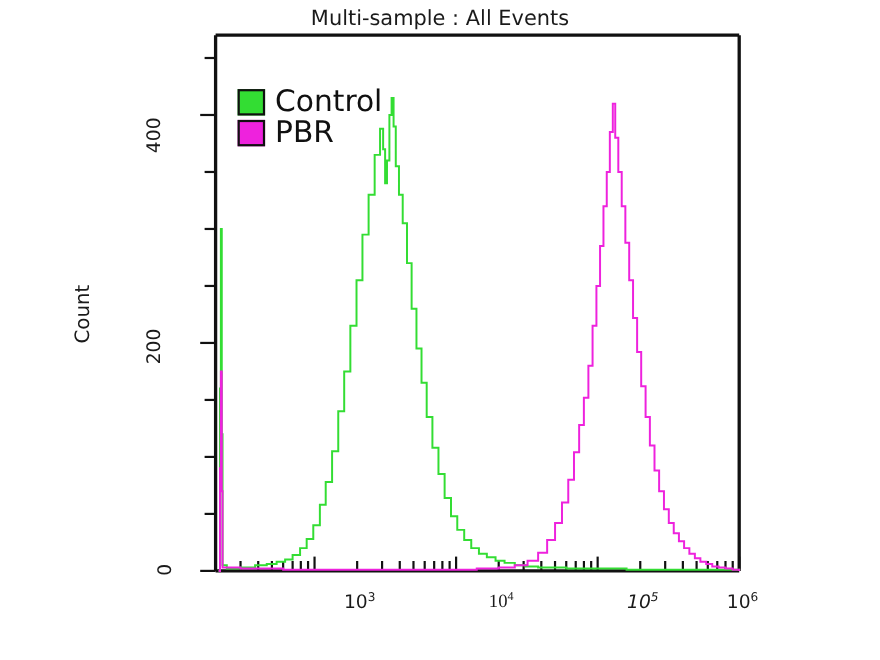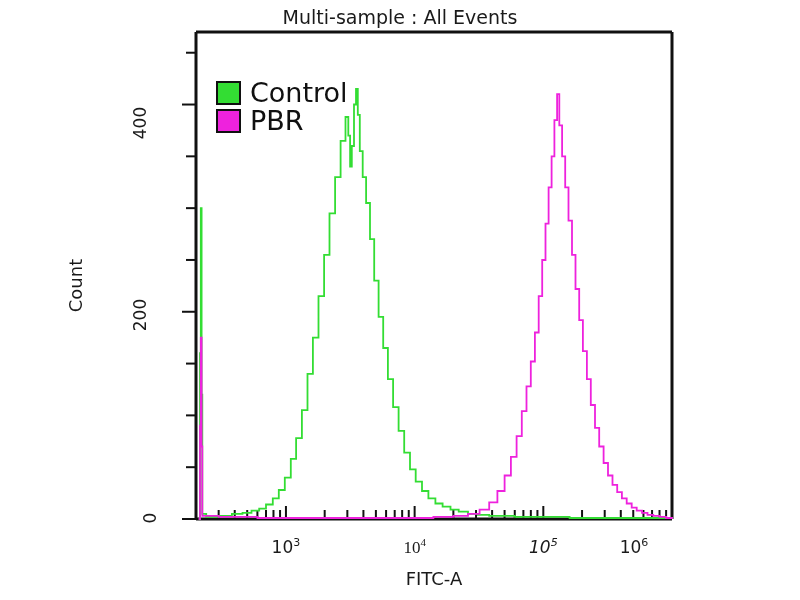--- a/index.html
+++ b/index.html
@@ -78,20 +78,21 @@
   }
   .tick-label {
     position: absolute;
     font-size: 17px;
     color: #1a1a1a;
     white-space: nowrap;
   }
   .xtick-label {
     text-align: right;
     transform: translateX(-50%);
+    margin-left: 41px;
   }
   .ytick-wrap {
     position: absolute;
     right: 644px;
     width: 60px;
     text-align: right;
   }
   sup {
     font-size: 11px;
     vertical-align: super;
@@ -195,16 +196,15 @@
   <div class="tick-label xtick-label" id="xl4" style="top: 536px; left: 414.631px; font-family: Liberation Serif, serif;">
     <span>10</span><sup>4</sup>
   </div>
   <div class="tick-label xtick-label" id="xl5" style="top: 536px; left: 543.316px; font-style: italic;">
     <span>10</span><sup>5</sup>
   </div>
   <div class="tick-label xtick-label" id="xl6" style="top: 536px; left: 634px;">
     <span>10</span><sup>6</sup>
   </div>
 
-  <div class="x-axis-label">FITC-A</div>
   <div class="y-axis-label">Count</div>
 
 </div>
 
 </body></html>

